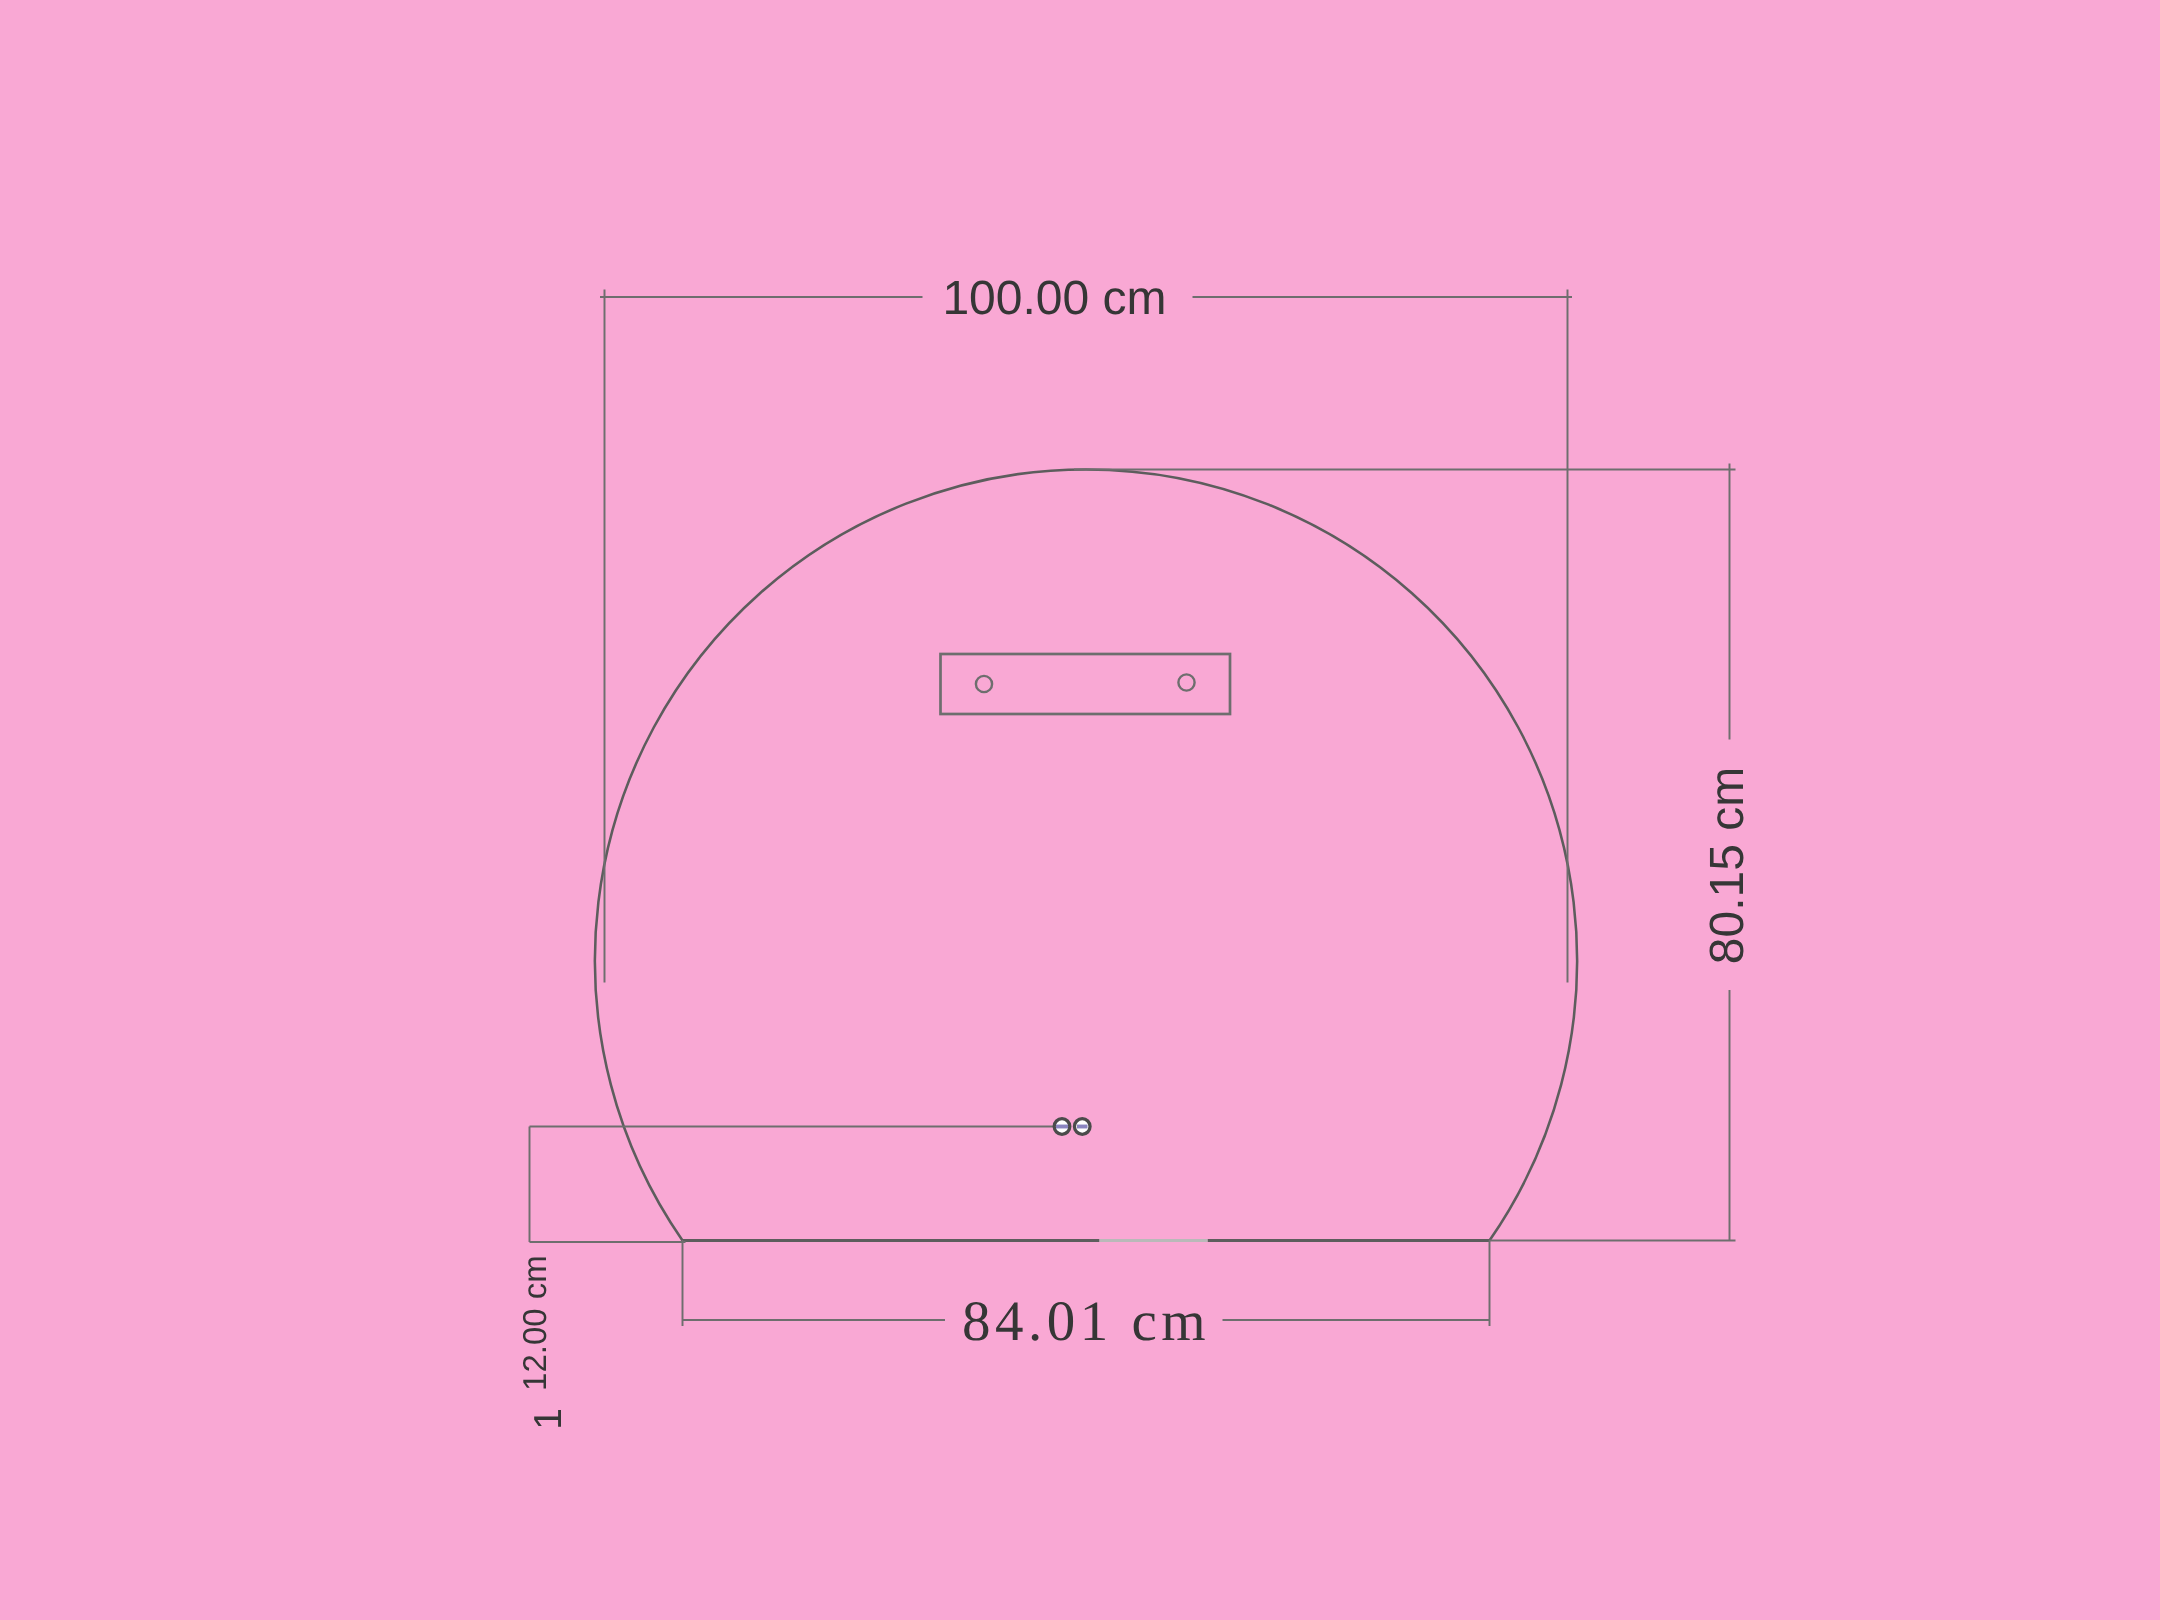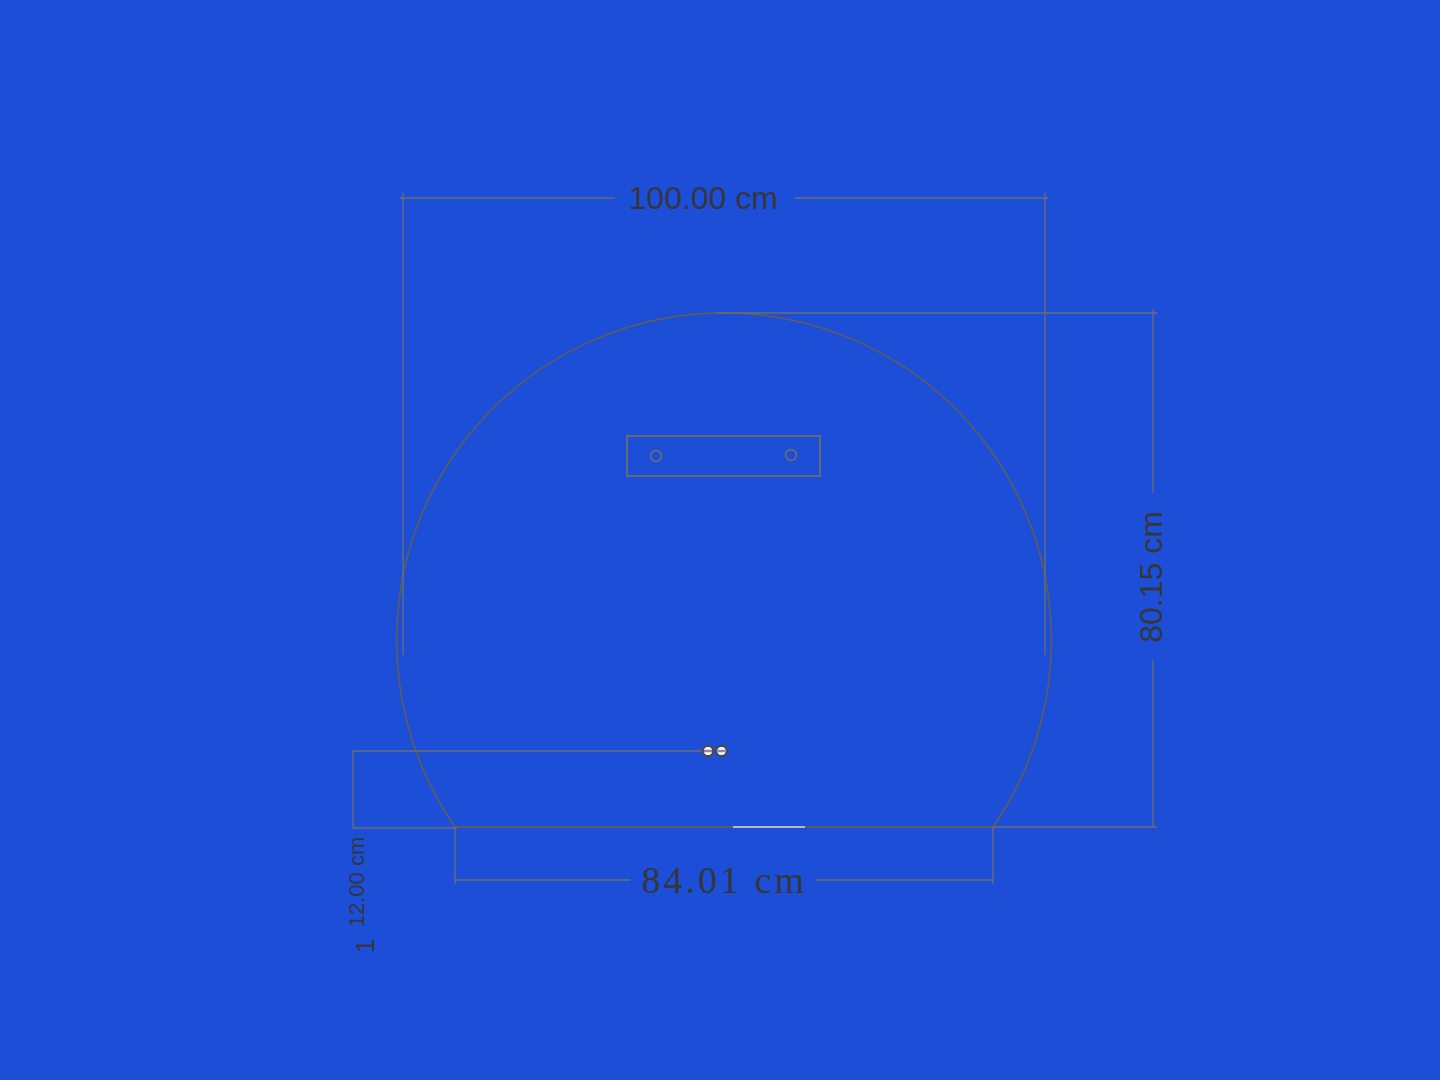--- a/index.html
+++ b/index.html
@@ -8,21 +8,21 @@
     background: #ffffff;
     width: 1440px;
     height: 1080px;
     overflow: hidden;
     font-family: "Liberation Sans", sans-serif;
   }
   .stage {
     position: relative;
     width: 1440px;
     height: 1080px;
-    background: #1d4ed8;
+    background: #f9a8d4;
   }
   svg { display: block; }
   text {
     fill: #363636;
   }
   .dim-text-sans {
     font-family: "Liberation Sans", sans-serif;
     font-size: 32px;
   }
   .dim-text-sans-small {

